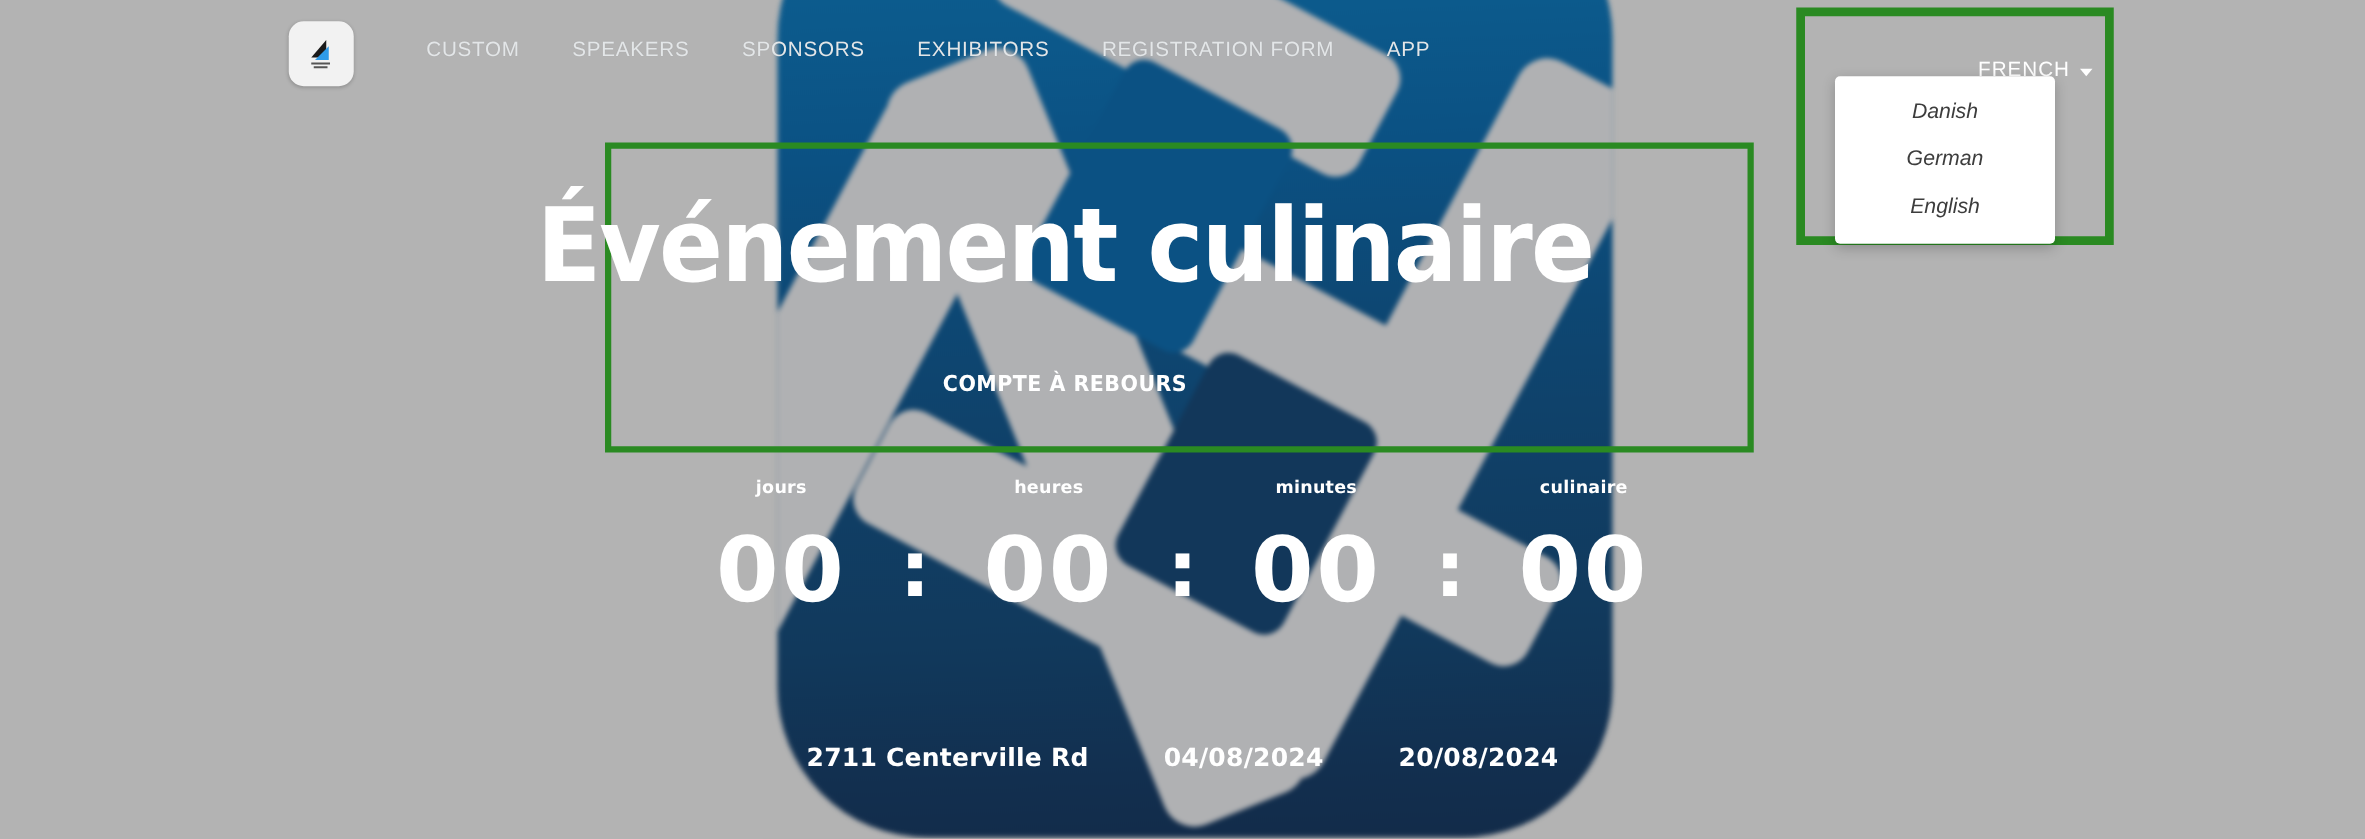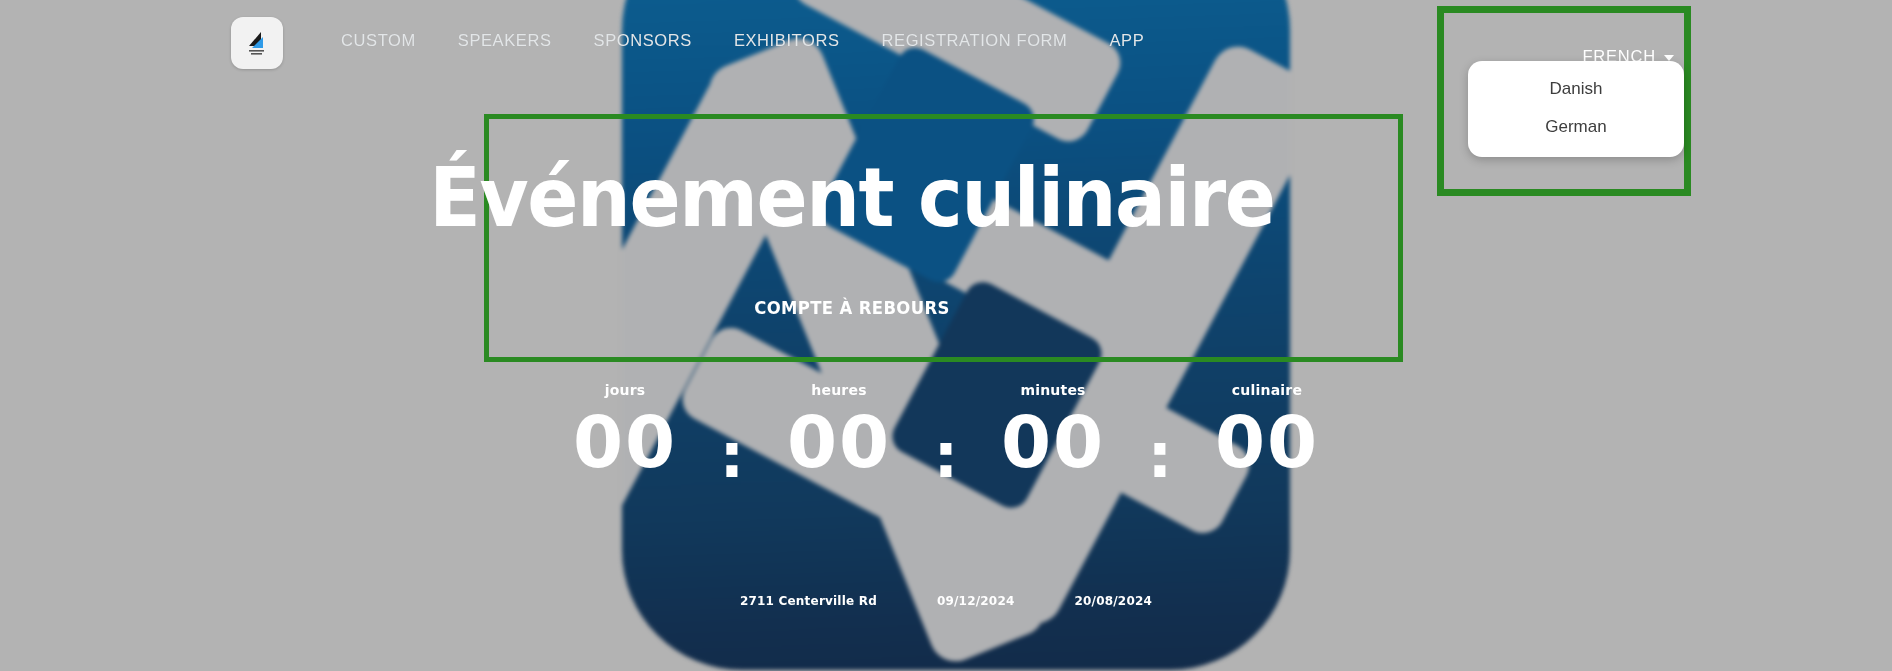--- a/index.html
+++ b/index.html
@@ -187,25 +187,26 @@
     border-left: 5px solid transparent;
     border-right: 5px solid transparent;
     border-top: 6px solid #ffffff;
     display: inline-block;
     margin-top: 3px;
   }
   .lang-menu {
     position: absolute;
     left: 24px;
     top: 48px;
-    width: 216px;
+    width: 176px;
     background: #ffffff;
-    border-radius: 14px;
+    border-radius: 4px;
     box-shadow: 0 3px 10px rgba(0,0,0,0.22);
     padding: 9px 0 11px 0;
+    font-style: italic;
   }
   .lang-item {
     display: block;
     text-align: center;
     color: #3d3d3d;
     font-size: 17px;
     line-height: 38px;
     text-decoration: none;
     cursor: pointer;
   }
@@ -273,20 +274,21 @@
     height: 22px;
   }
   .cd-value {
     color: #ffffff;
     font-family: "DejaVu Sans", sans-serif;
     font-weight: bold;
     font-size: 72px;
     line-height: 76px;
     letter-spacing: 2px;
     display: block;
+    margin-top: 14px;
   }
   .cd-sep {
     color: #ffffff;
     font-family: "DejaVu Sans", sans-serif;
     font-weight: bold;
     font-size: 62px;
     line-height: 76px;
     margin-top: 36px;
     width: 34px;
     text-align: center;
@@ -300,21 +302,21 @@
     width: 1892px;
     z-index: 16;
     display: flex;
     justify-content: center;
     align-items: center;
   }
   .meta-item {
     color: #ffffff;
     font-family: "DejaVu Sans", sans-serif;
     font-weight: bold;
-    font-size: 12px;
+    font-size: 20px;
     letter-spacing: 0.2px;
     padding: 0 30px;
     white-space: nowrap;
   }
 </style>
 </head>
 <body>
 
 <div id="page">
 
@@ -357,20 +359,21 @@
 
   <div class="lang-wrap">
     <button class="lang-toggle">
       <span>FRENCH</span>
       <span class="caret"></span>
     </button>
 
     <div class="lang-menu">
       <a class="lang-item" href="#">Danish</a>
       <a class="lang-item" href="#">German</a>
+      <a class="lang-item" href="#">English</a>
     </div>
   </div>
 
   <div class="title-highlight"></div>
 
   <div class="hero-text">
     <div class="hero-title">Événement culinaire</div>
     <div class="hero-sub">COMPTE À REBOURS</div>
   </div>
 
@@ -394,17 +397,17 @@
     <div class="cd-sep">:</div>
 
     <div class="cd-unit">
       <span class="cd-label">culinaire</span>
       <span class="cd-value">00</span>
     </div>
   </div>
 
   <div class="meta">
     <div class="meta-item">2711 Centerville Rd</div>
-    <div class="meta-item">09/12/2024</div>
+    <div class="meta-item">04/08/2024</div>
     <div class="meta-item">20/08/2024</div>
   </div>
 
 </div>
 
 </body></html>

